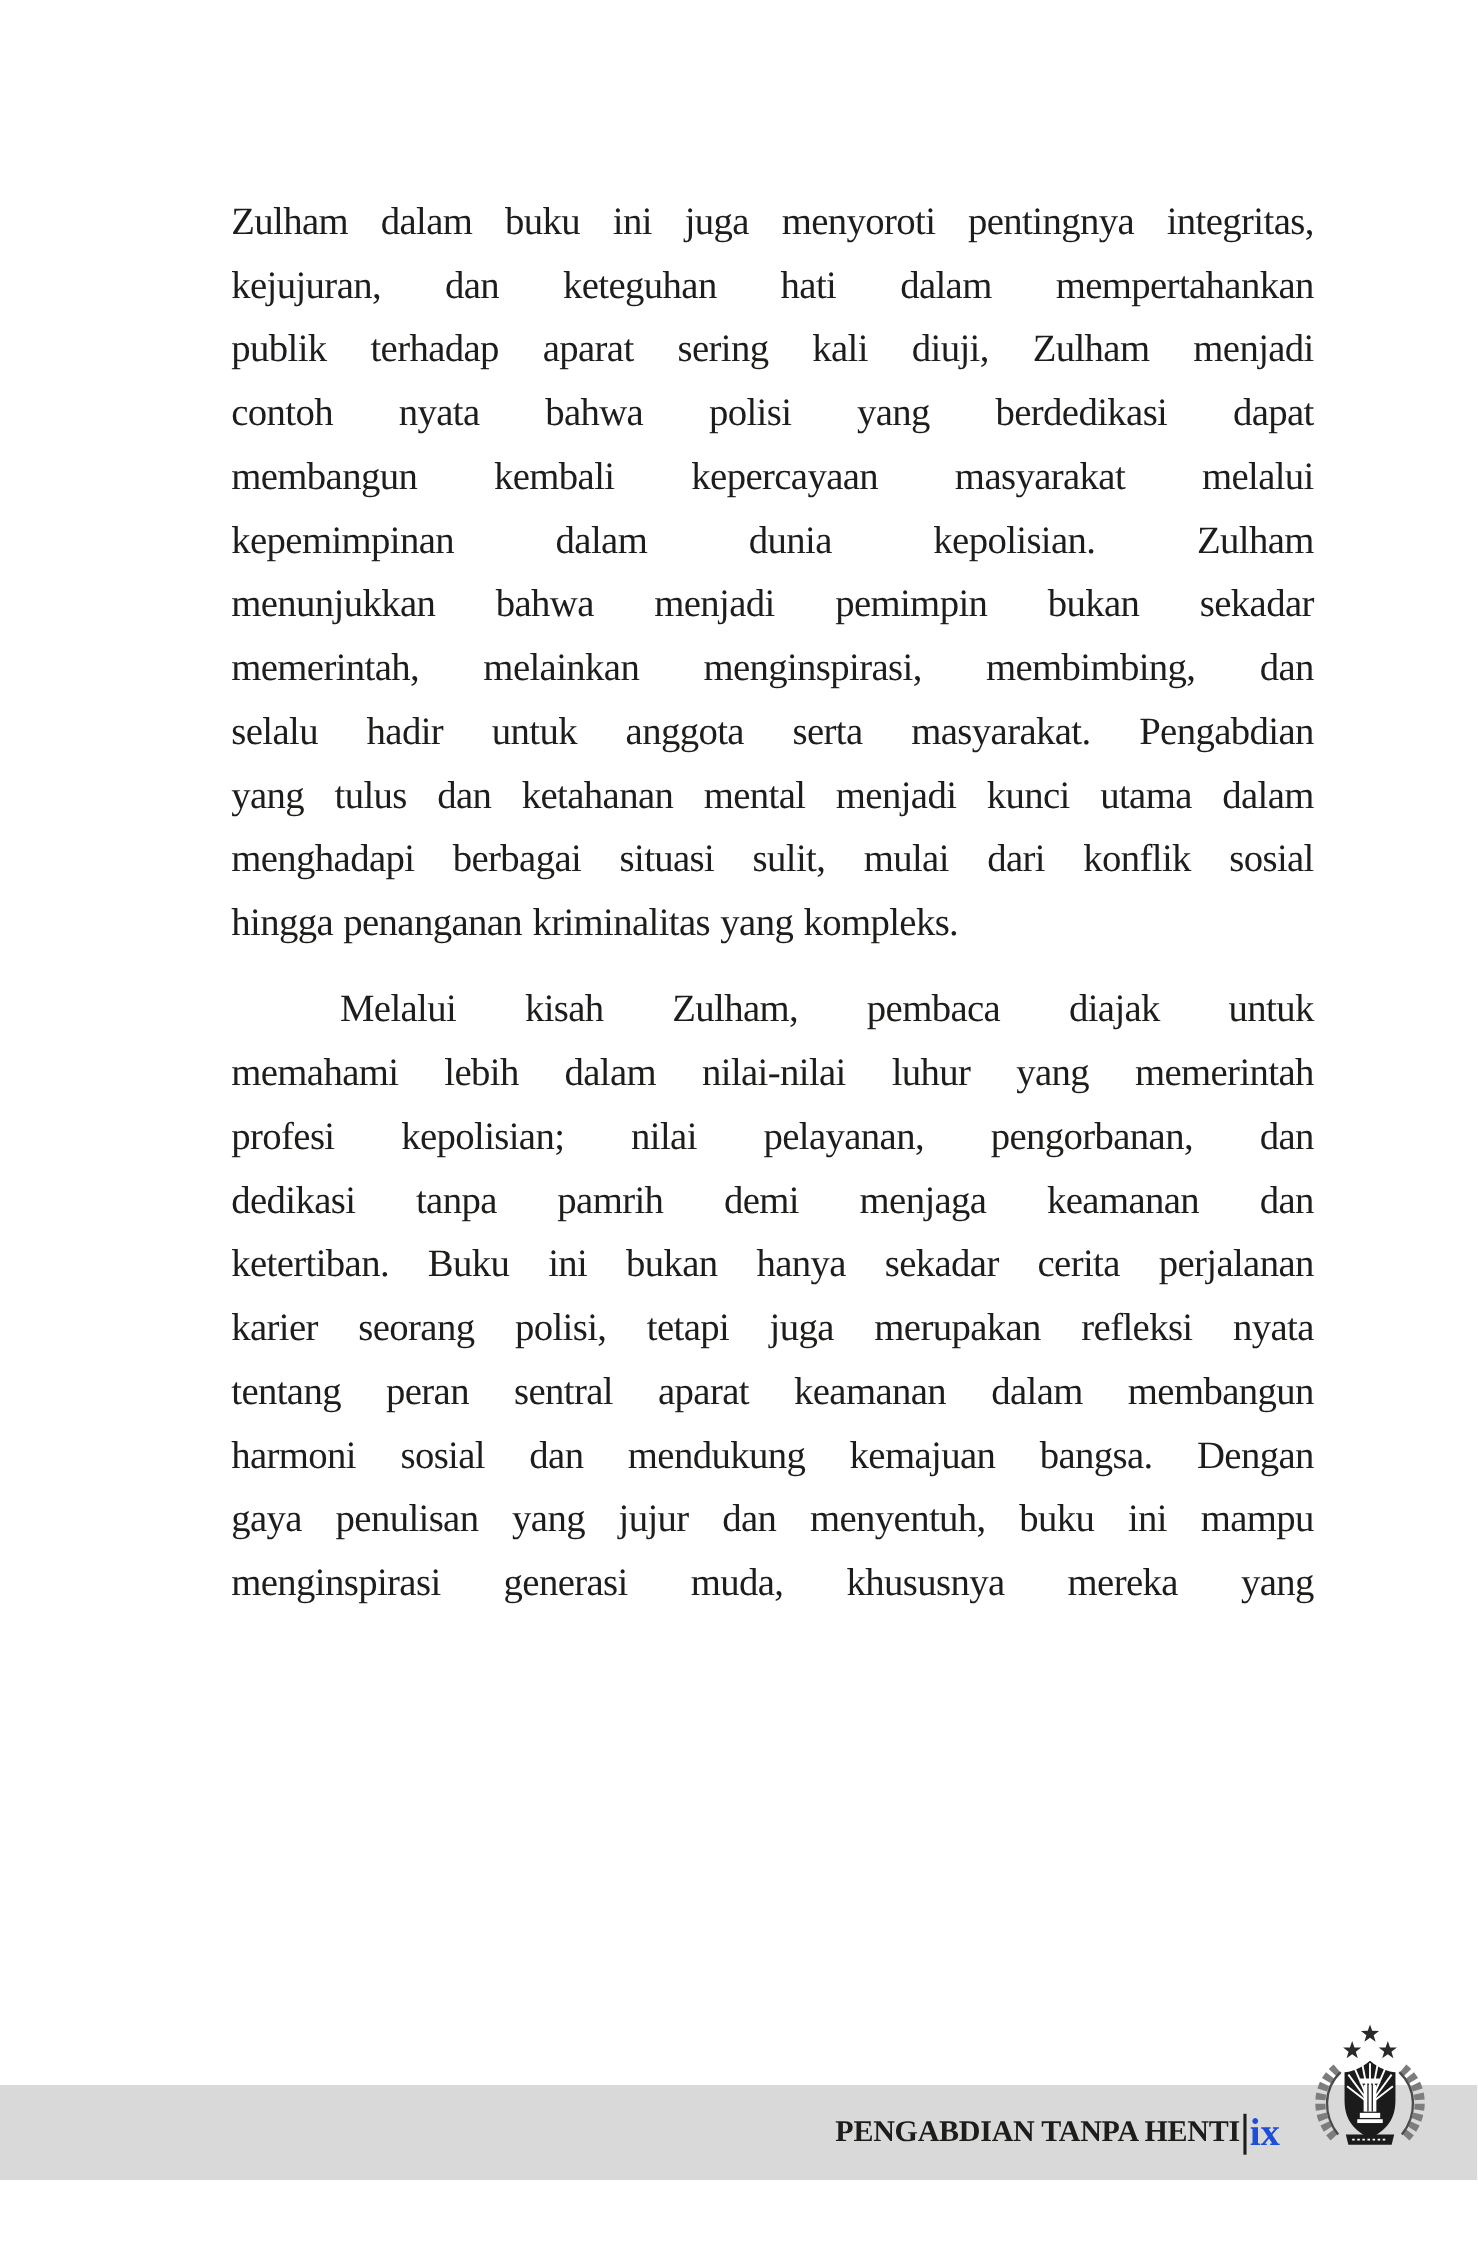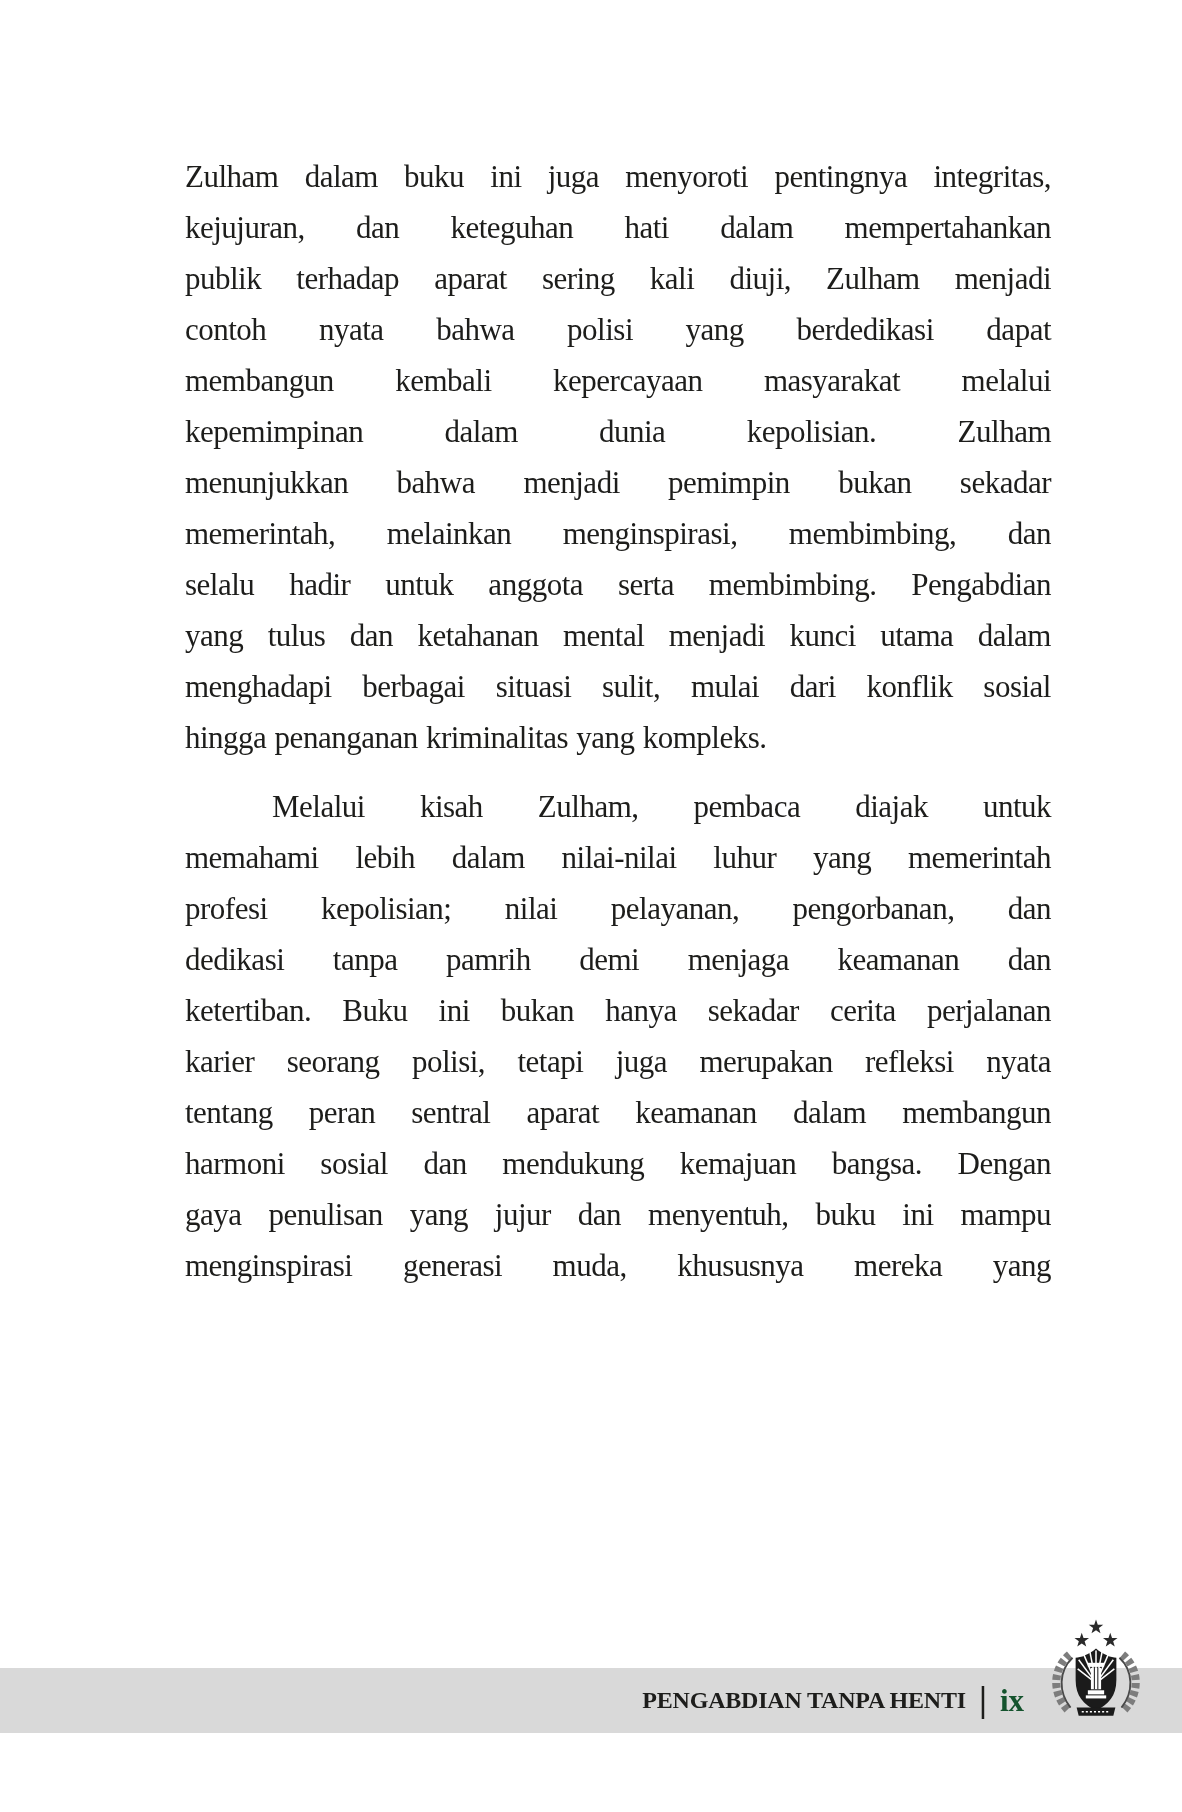--- a/index.html
+++ b/index.html
@@ -29,48 +29,48 @@
     text-align: justify;
     text-align-last: justify;
   }
   .para.no-justify-last .line:last-child { text-align-last: left; }
   .para.indent-first .line:first-child { text-indent: 87px; }
   .footer-bar {
     position: absolute;
     left: 0;
     top: 1668px;
     width: 1182px;
-    height: 65px;
+    height: 76px;
     background: #d9d9d9;
     display: flex;
     align-items: center;
     justify-content: flex-end;
     padding-right: 158px;
     box-sizing: border-box;
-    gap: 13px;
+    gap: 0;
   }
   .footer-title {
     font-weight: bold;
     font-size: 24px;
     letter-spacing: -0.2px;
     color: #1d1d1b;
     white-space: nowrap;
   }
   .footer-sep {
     font-weight: bold;
     font-size: 36px;
     line-height: 1;
     position: relative;
     top: -2px;
     color: #1d1d1b;
   }
   .footer-page {
     font-weight: bold;
     font-size: 31px;
-    color: #14532d;
+    color: #1d4ed8;
   }
   .logo {
     position: absolute;
     left: 1040px;
     top: 1618px;
     width: 112px;
     height: 112px;
   }
   .logo svg { display: block; width: 112px; height: 112px; }
 </style>
@@ -82,21 +82,21 @@
   <main class="text-block">
     <div class="para no-justify-last">
         <div class="line">Zulham dalam buku ini juga menyoroti pentingnya integritas,</div>
         <div class="line">kejujuran, dan keteguhan hati dalam mempertahankan</div>
         <div class="line">publik terhadap aparat sering kali diuji, Zulham menjadi</div>
         <div class="line">contoh nyata bahwa polisi yang berdedikasi dapat</div>
         <div class="line">membangun kembali kepercayaan masyarakat melalui</div>
         <div class="line">kepemimpinan dalam dunia kepolisian. Zulham</div>
         <div class="line">menunjukkan bahwa menjadi pemimpin bukan sekadar</div>
         <div class="line">memerintah, melainkan menginspirasi, membimbing, dan</div>
-        <div class="line">selalu hadir untuk anggota serta membimbing. Pengabdian</div>
+        <div class="line">selalu hadir untuk anggota serta masyarakat. Pengabdian</div>
         <div class="line">yang tulus dan ketahanan mental menjadi kunci utama dalam</div>
         <div class="line">menghadapi berbagai situasi sulit, mulai dari konflik sosial</div>
         <div class="line">hingga penanganan kriminalitas yang kompleks.</div>
       </div>
     <div class="para indent-first">
         <div class="line">Melalui kisah Zulham, pembaca diajak untuk</div>
         <div class="line">memahami lebih dalam nilai-nilai luhur yang memerintah</div>
         <div class="line">profesi kepolisian; nilai pelayanan, pengorbanan, dan</div>
         <div class="line">dedikasi tanpa pamrih demi menjaga keamanan dan</div>
         <div class="line">ketertiban. Buku ini bukan hanya sekadar cerita perjalanan</div>

